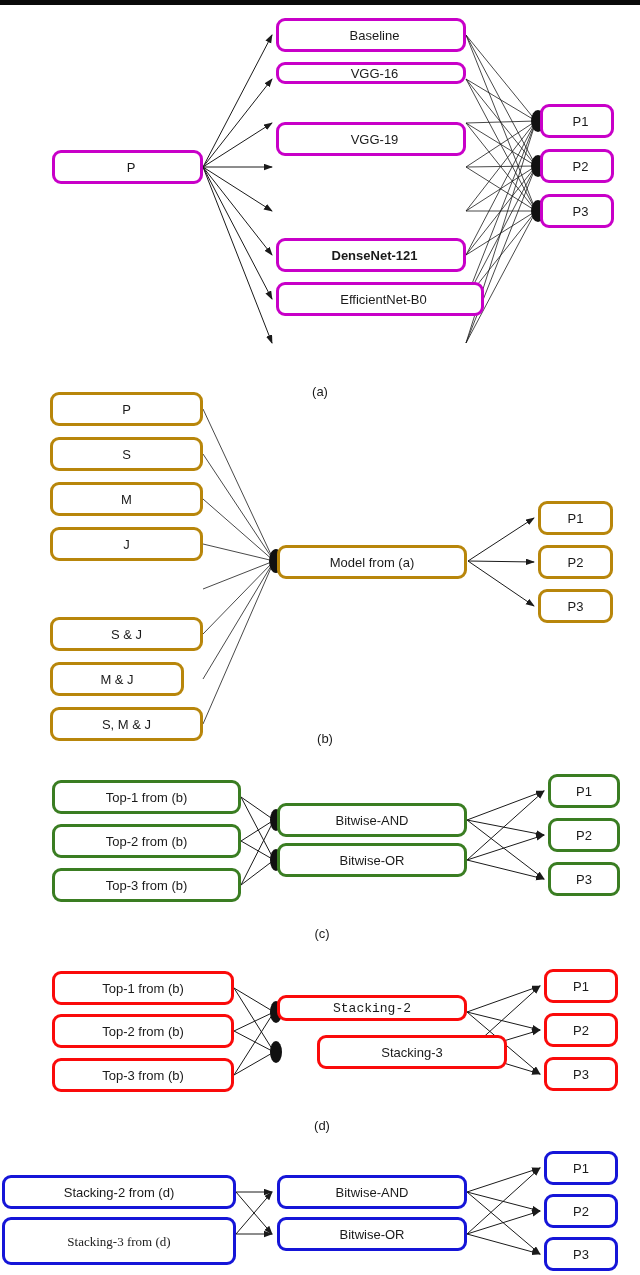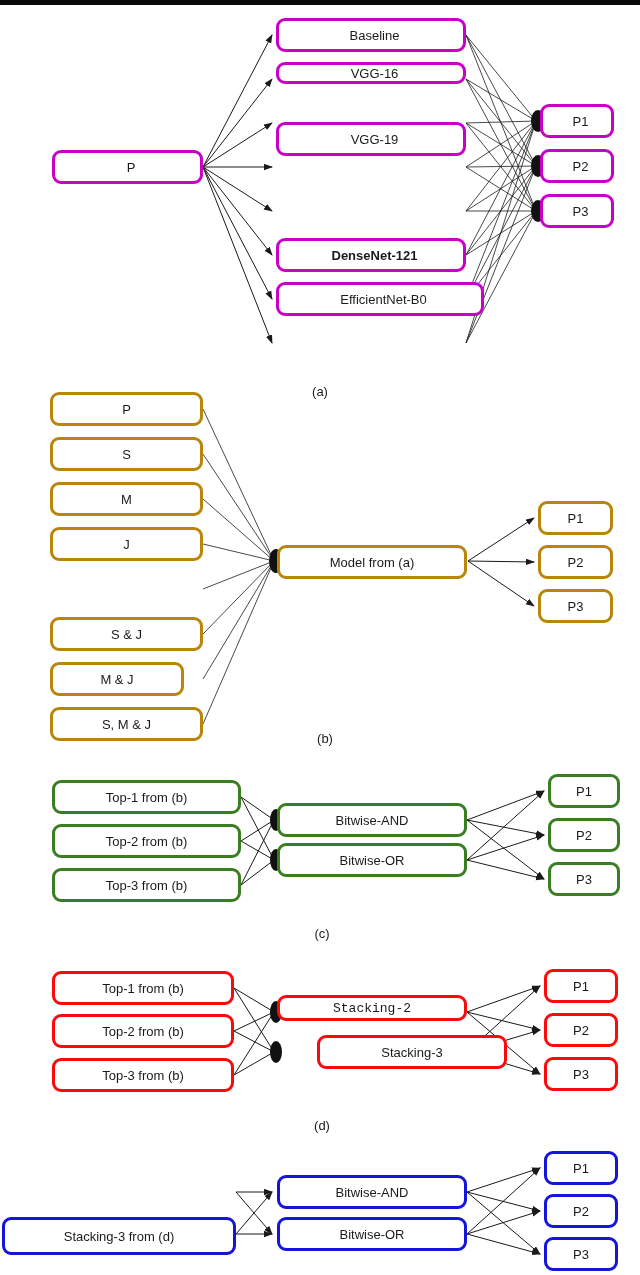--- a/index.html
+++ b/index.html
@@ -208,21 +208,22 @@
 
   <div class="node c-red" style="left:277px;top:995px;width:190px;height:26px;font-family:Liberation Mono, monospace;">Stacking-2</div>
   <div class="node c-red" style="left:277px;top:1035px;width:190px;height:34px;margin-left:40px;">Stacking-3</div>
 
   <div class="node c-red" style="left:544px;top:969px;width:74px;height:34px;">P1</div>
   <div class="node c-red" style="left:544px;top:1013px;width:74px;height:34px;">P2</div>
   <div class="node c-red" style="left:544px;top:1057px;width:74px;height:34px;">P3</div>
 
   <div class="panel-label" style="left:292px;top:1114px;width:60px;height:22px;">(d)</div>
 
-  <div class="node c-blue" style="left:2px;top:1217px;width:234px;height:38px;">Stacking-3 from (d)</div>
+  <div class="node c-blue" style="left:2px;top:1175px;width:234px;height:34px;">Stacking-2 from (d)</div>
+  <div class="node c-blue" style="left:2px;top:1217px;width:234px;height:48px;font-family:Liberation Serif, serif;">Stacking-3 from (d)</div>
 
   <div class="node c-blue" style="left:277px;top:1175px;width:190px;height:34px;">Bitwise-AND</div>
   <div class="node c-blue" style="left:277px;top:1217px;width:190px;height:34px;">Bitwise-OR</div>
 
   <div class="node c-blue" style="left:544px;top:1151px;width:74px;height:34px;">P1</div>
   <div class="node c-blue" style="left:544px;top:1194px;width:74px;height:34px;">P2</div>
   <div class="node c-blue" style="left:544px;top:1237px;width:74px;height:34px;">P3</div>
 
 </div>
 

